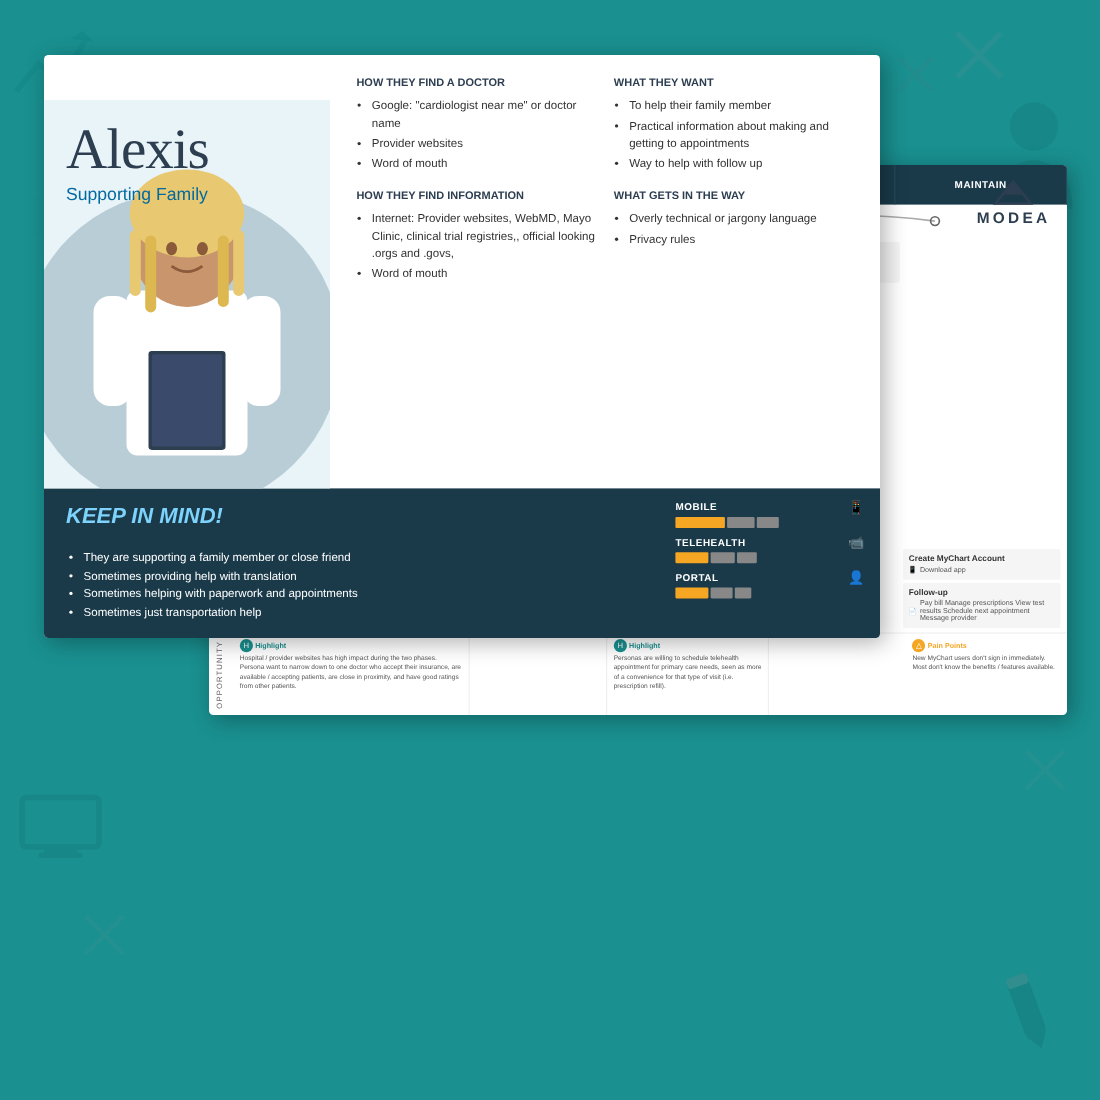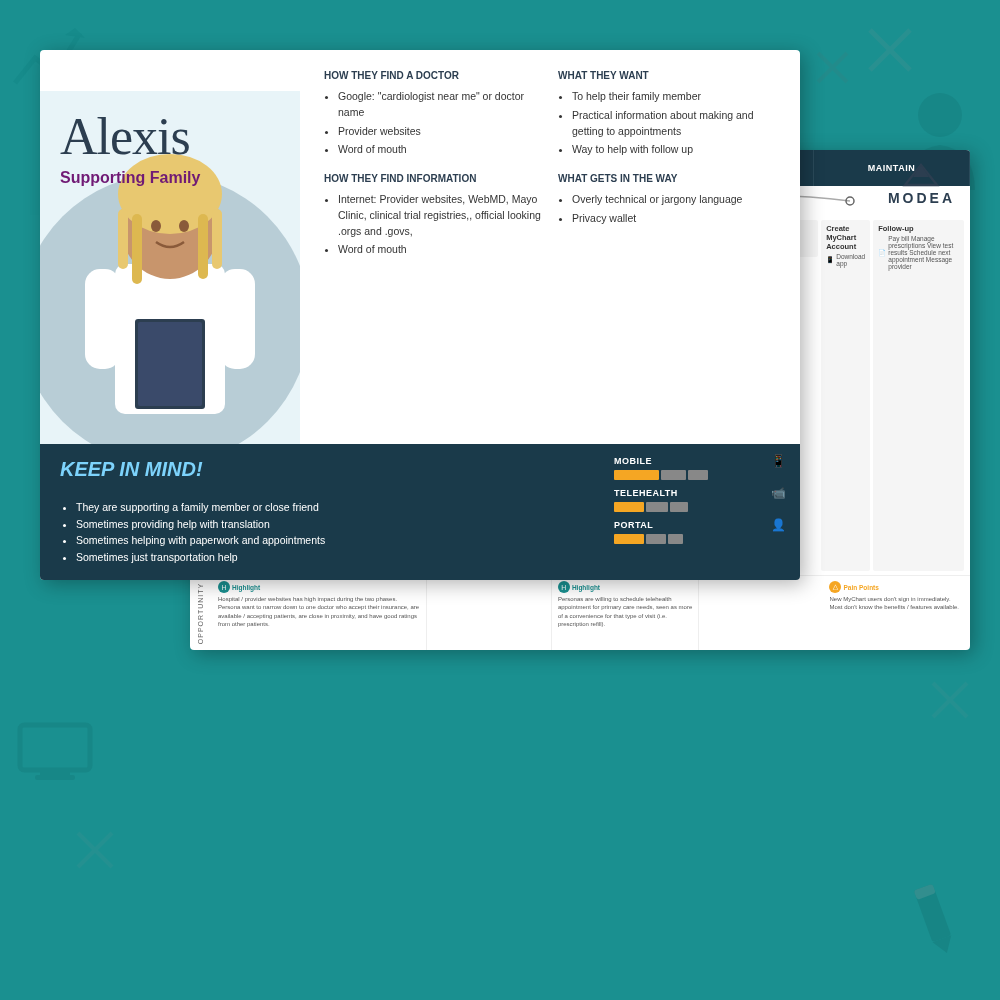--- a/index.html
+++ b/index.html
@@ -84,22 +84,22 @@
       z-index: 2;
       font-family: Georgia, serif;
       line-height: 1;
     }
 
     .persona-role {
       position: absolute;
       top: 78px;
       left: 20px;
       font-size: 16px;
-      font-weight: bold;
-      color: #701a75;
+      font-weight: normal;
+      color: #0369a1;
       z-index: 2;
     }
 
     .persona-right {
       flex: 1;
       padding: 20px 24px;
       display: grid;
       grid-template-columns: 1fr 1fr;
       gap: 16px;
       font-size: 11px;
@@ -469,21 +469,21 @@
               <span>📄</span>
               <span>Fill out paperwork Co-pay</span>
             </div>
             <div class="journey-card-item">
               <span>🏠</span>
               <span>Health evaluation w/ doctor</span>
             </div>
           </div>
         </div>
 
-        <div style="flex:1.2;display:flex;gap:3px;">
+        <div style="flex:1.2;display:flex;flex-direction:column;gap:3px;justify-content:flex-end;">
           <div class="journey-card">
             <div class="journey-card-title">Create MyChart Account</div>
             <div class="journey-card-item">
               <span>📱</span>
               <span>Download app</span>
             </div>
           </div>
           <div class="journey-card">
             <div class="journey-card-title">Follow-up</div>
             <div class="journey-card-item">
@@ -590,21 +590,21 @@
           <h3>WHAT THEY WANT</h3>
           <ul>
             <li>To help their family member</li>
             <li>Practical information about making and getting to appointments</li>
             <li>Way to help with follow up</li>
           </ul>
           <br>
           <h3>WHAT GETS IN THE WAY</h3>
           <ul>
             <li>Overly technical or jargony language</li>
-            <li>Privacy wallet</li>
+            <li>Privacy rules</li>
           </ul>
         </div>
       </div>
     </div>
 
     <div class="keep-in-mind">
       <div class="keep-in-mind-left">
         <div class="keep-in-mind-title">KEEP IN MIND!</div>
         <ul class="keep-in-mind-list">
           <li>They are supporting a family member or close friend</li>

